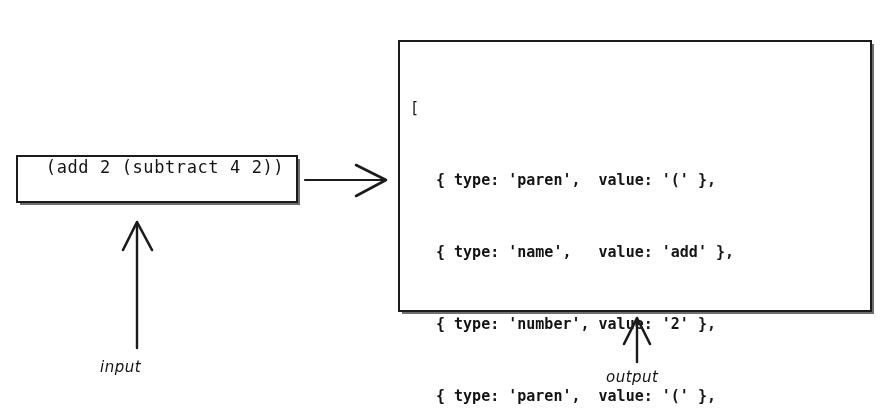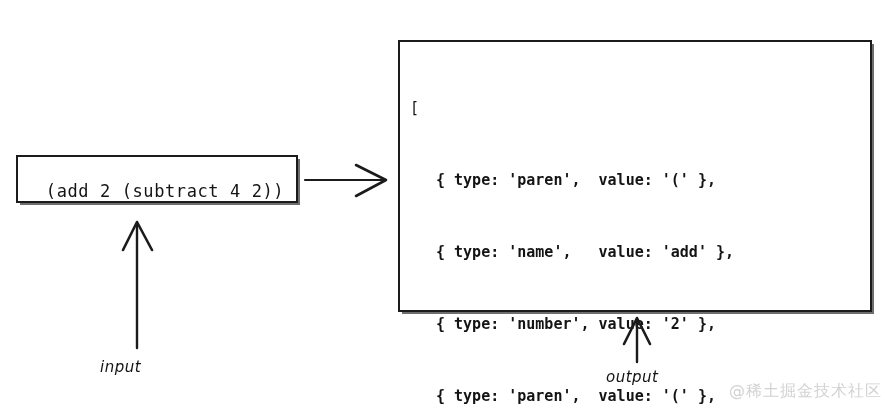--- a/index.html
+++ b/index.html
@@ -27,21 +27,21 @@
   .input-box {
     position: absolute;
     left: 16px;
     top: 155px;
     width: 282px;
     height: 48px;
     box-sizing: border-box;
     border: 2px solid #1b1b1b;
     background: #ffffff;
     display: flex;
-    align-items: flex-end;
+    align-items: flex-start;
     justify-content: center;
     box-shadow: 3px 3px 0 -1px #6e6e6e;
     padding-left: 16px;
   }
   .input-code {
     font-family: "DejaVu Sans Mono", monospace;
     font-size: 17px;
     letter-spacing: 0.6px;
     color: #141414;
     white-space: pre;
@@ -146,15 +146,14 @@
 
     <g>
       <line x1="637" y1="362" x2="637" y2="320" stroke="#1b1b1b" stroke-width="2.4" stroke-linecap="round"></line>
       <polyline points="624,344 637,318 650,344" fill="none" stroke="#1b1b1b" stroke-width="2.6" stroke-linecap="round" stroke-linejoin="round"></polyline>
     </g>
   </svg>
 
   <div class="hand-label label-input">input</div>
   <div class="hand-label label-output">output</div>
 
-  <div class="watermark">@稀土掘金技术社区</div>
 
 </div>
 
 </body></html>

